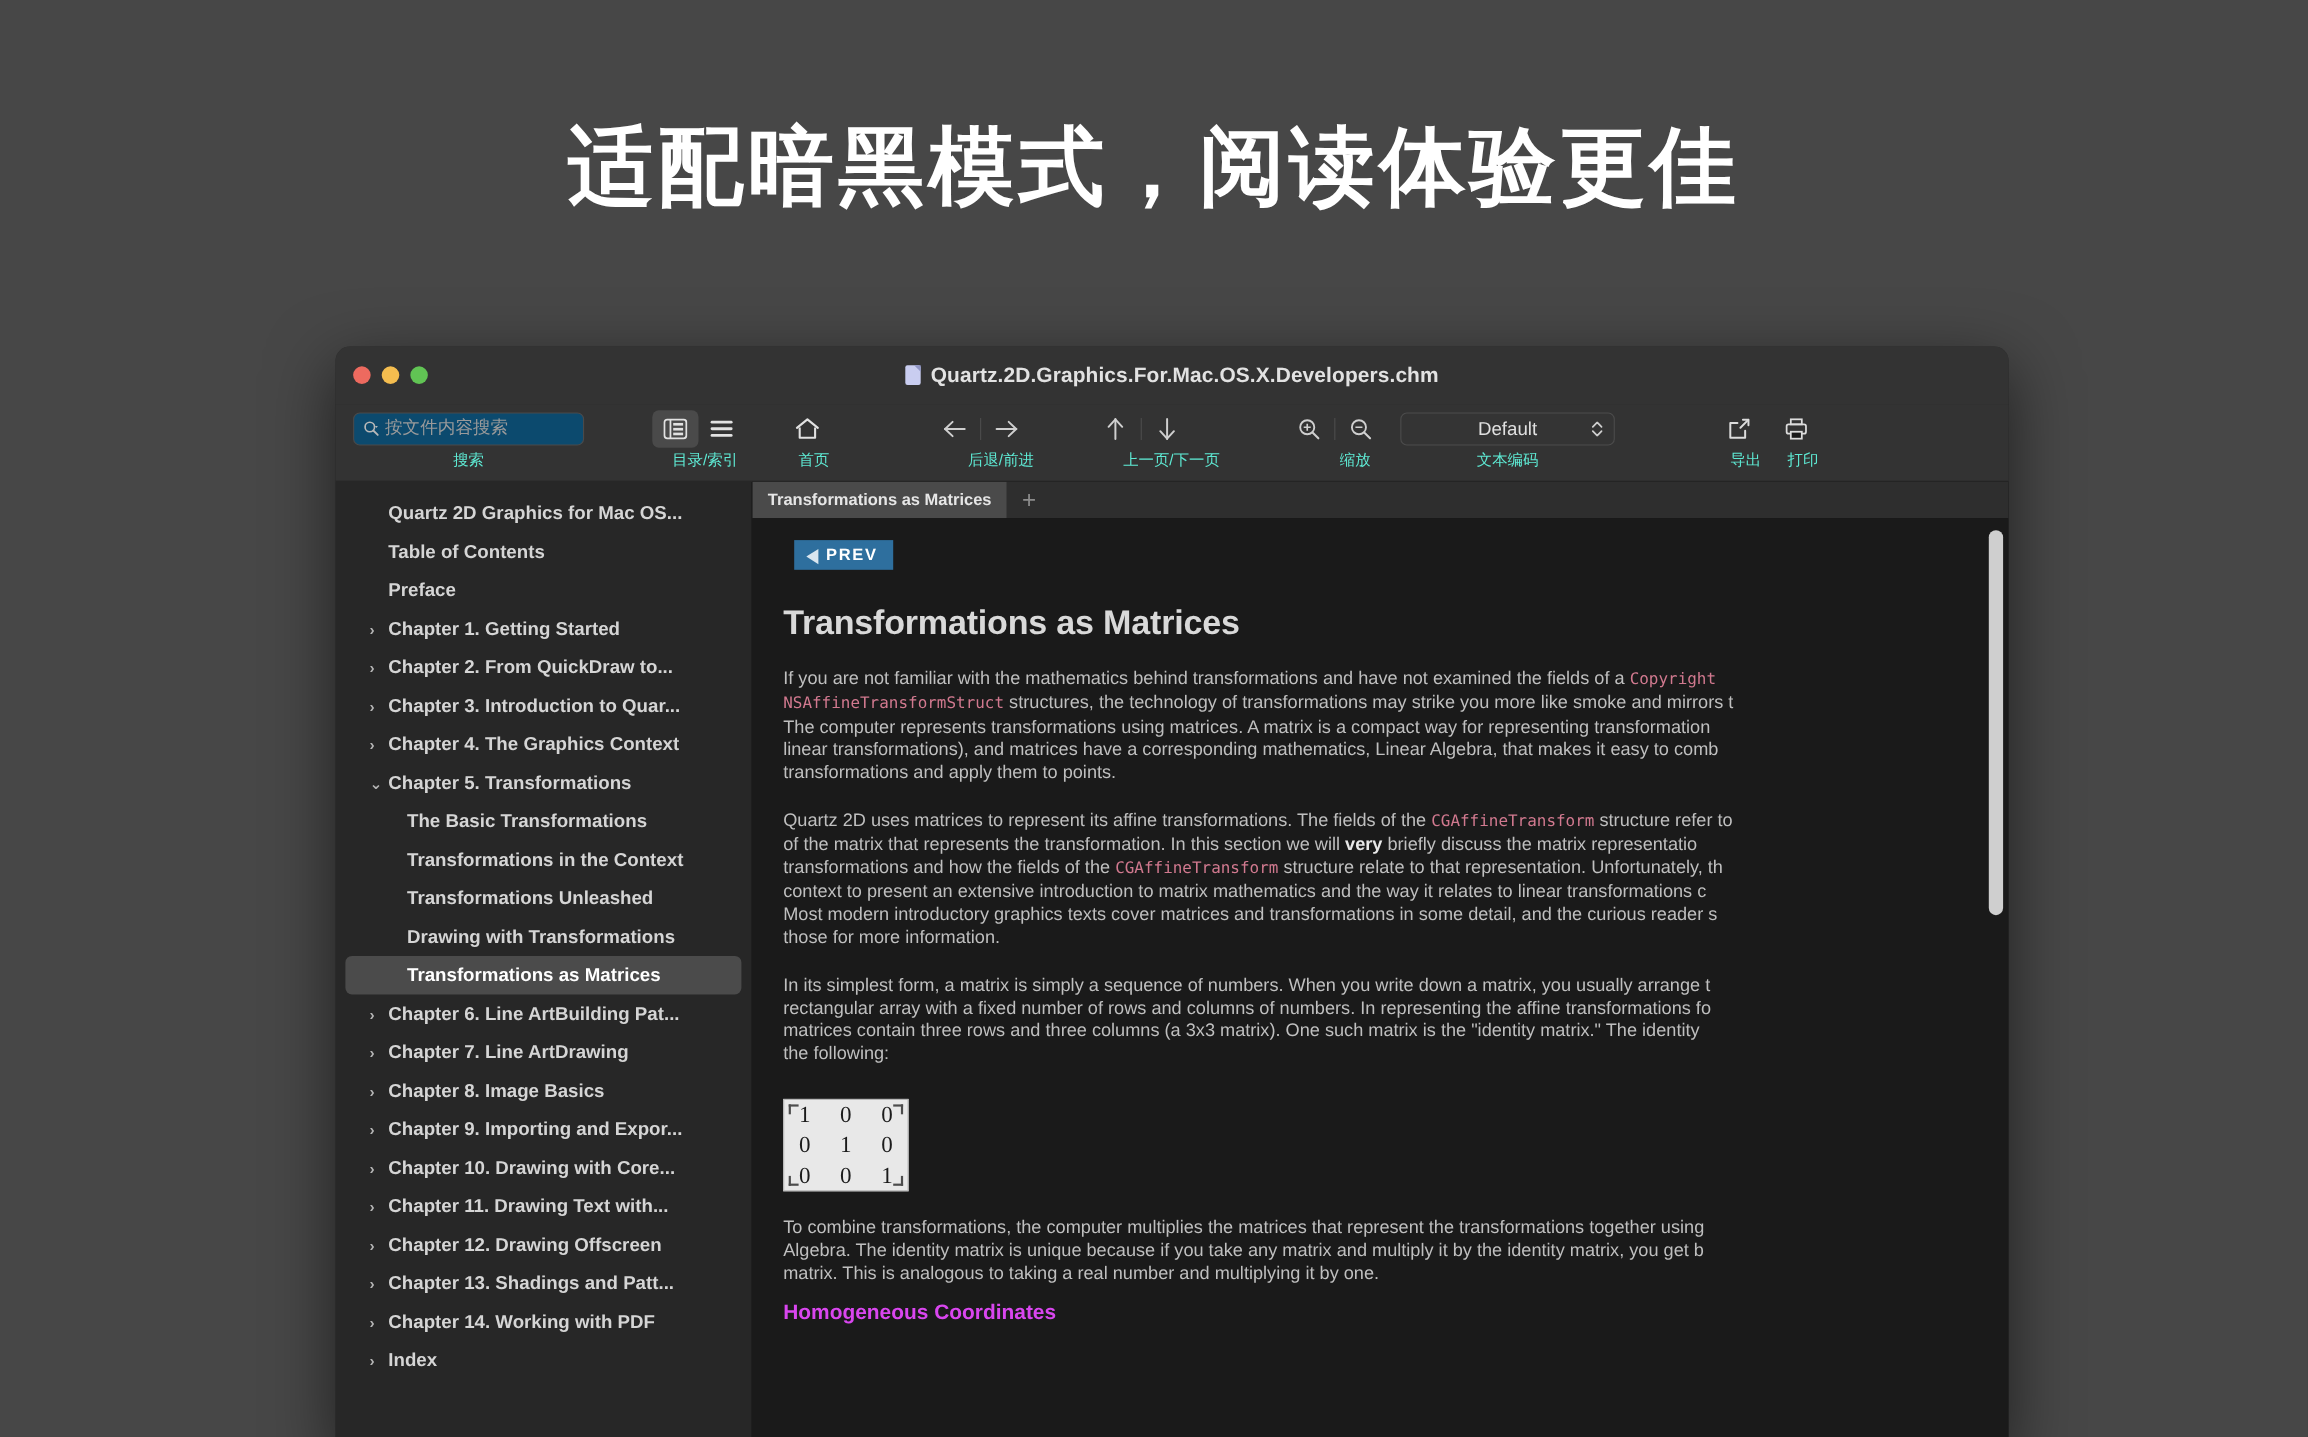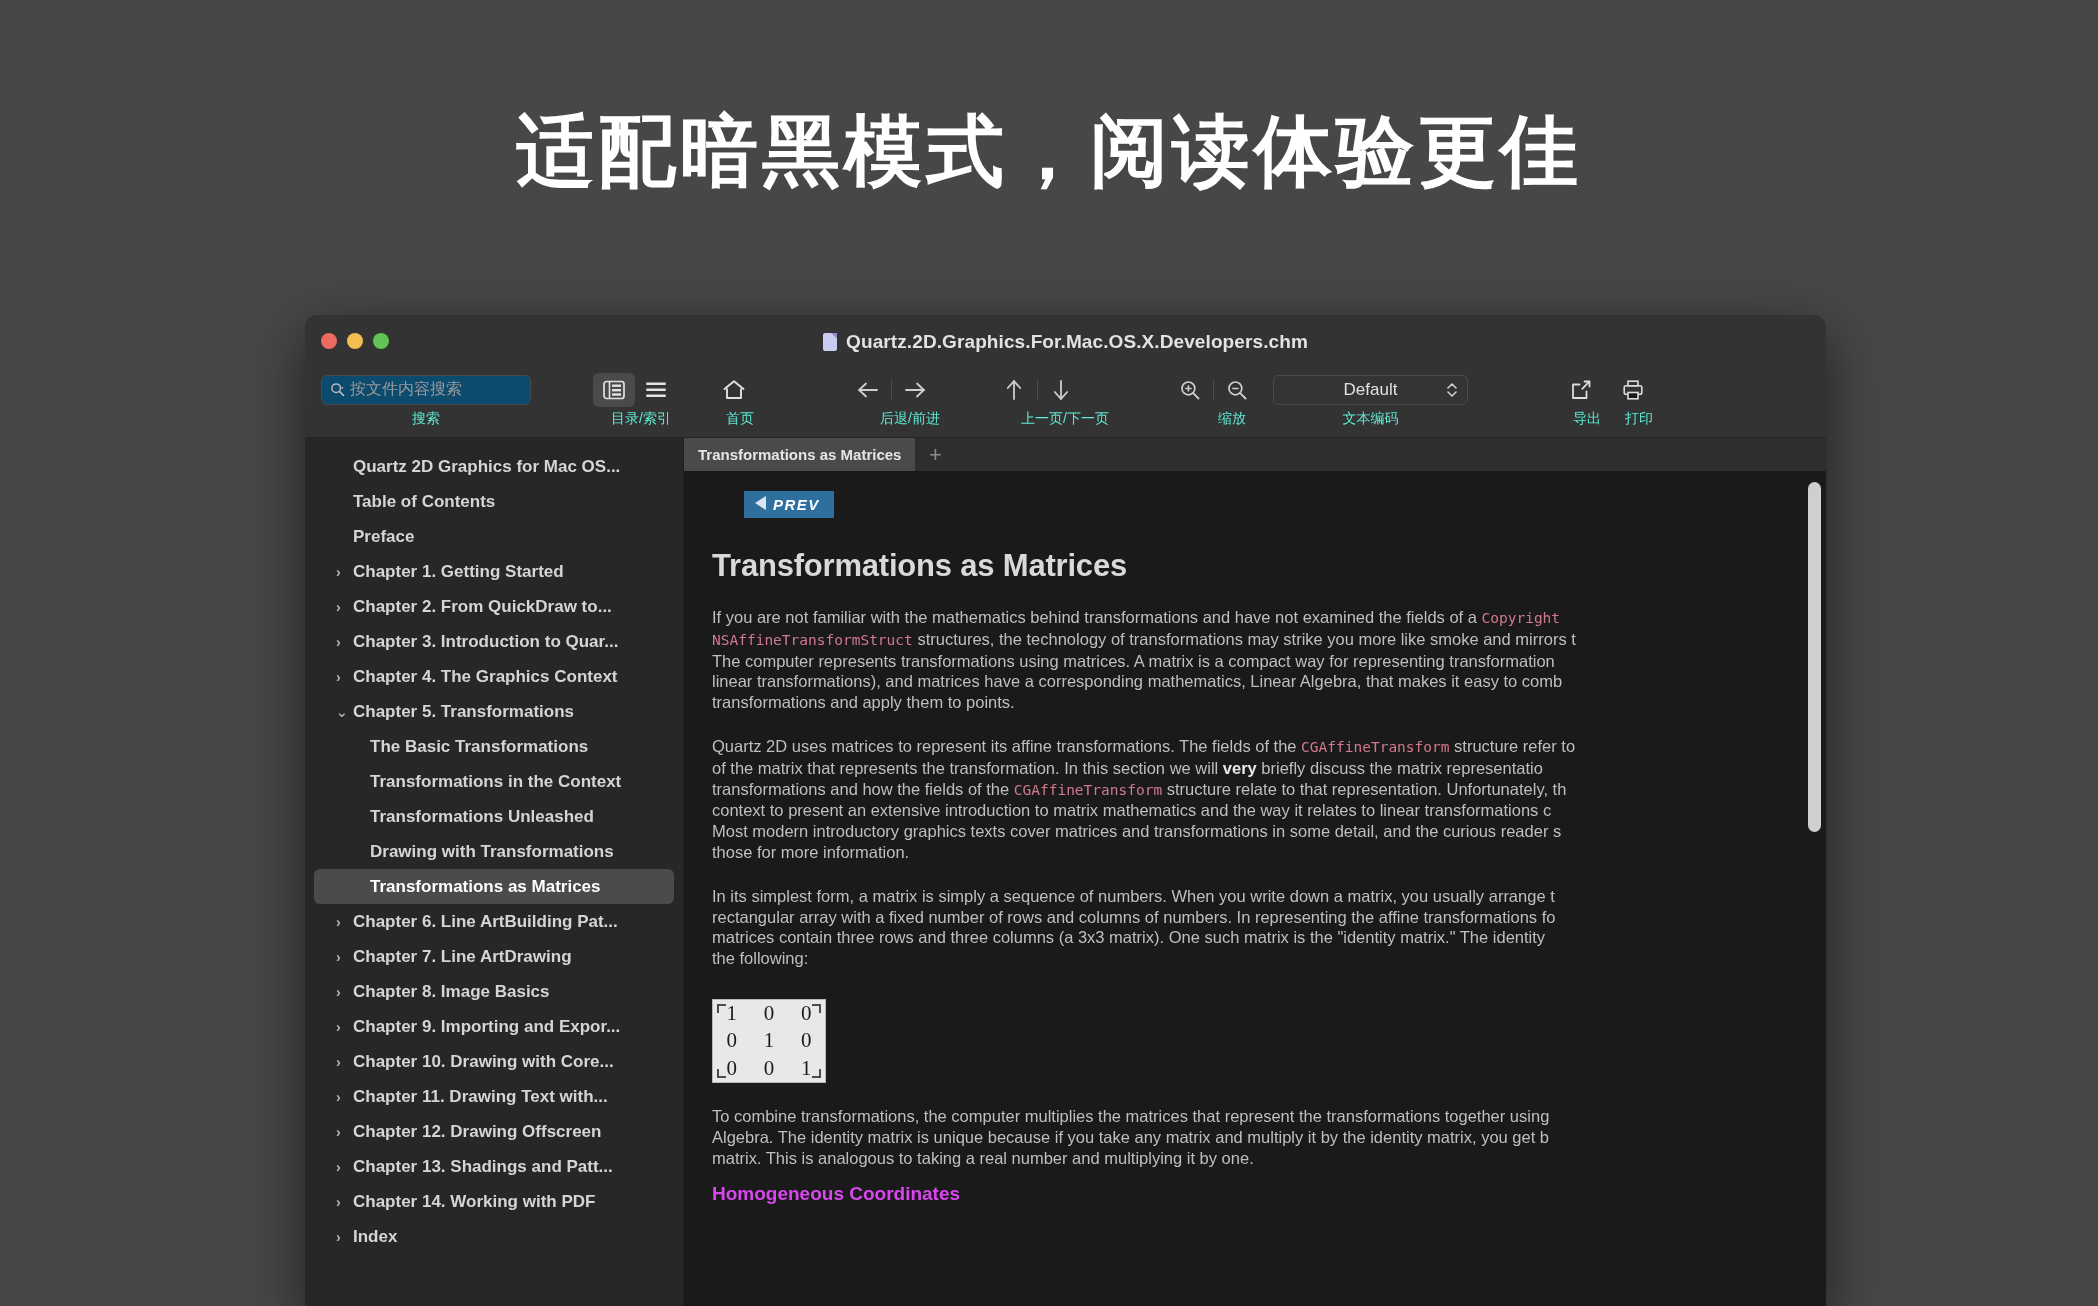--- a/index.html
+++ b/index.html
@@ -224,30 +224,29 @@
   .doc {
     position: absolute;
     left: 0; right: 0;
     top: 33px; bottom: 0;
     background: #1a1a1a;
     padding: 20px 0 0 28px;
     overflow: hidden;
   }
   .prev-badge {
     display: inline-flex;
-    align-items: flex-start;
+    align-items: flex-end;
     gap: 7px;
     background: #2e6f9e;
     color: #ffffff;
     font-size: 15px;
     font-weight: 700;
     letter-spacing: 1.5px;
     padding: 5px 14px 5px 11px;
-    margin-left: 32px;
-    font-style: italic;
+    margin-left: 10px;
   }
   .prev-arrow {
     width: 0; height: 0;
     border-style: solid;
     border-width: 7px 11px 7px 0;
     border-color: transparent #d9e6ef transparent transparent;
   }
   .doc h1 {
     color: #d9d9d9;
     font-size: 31px;

